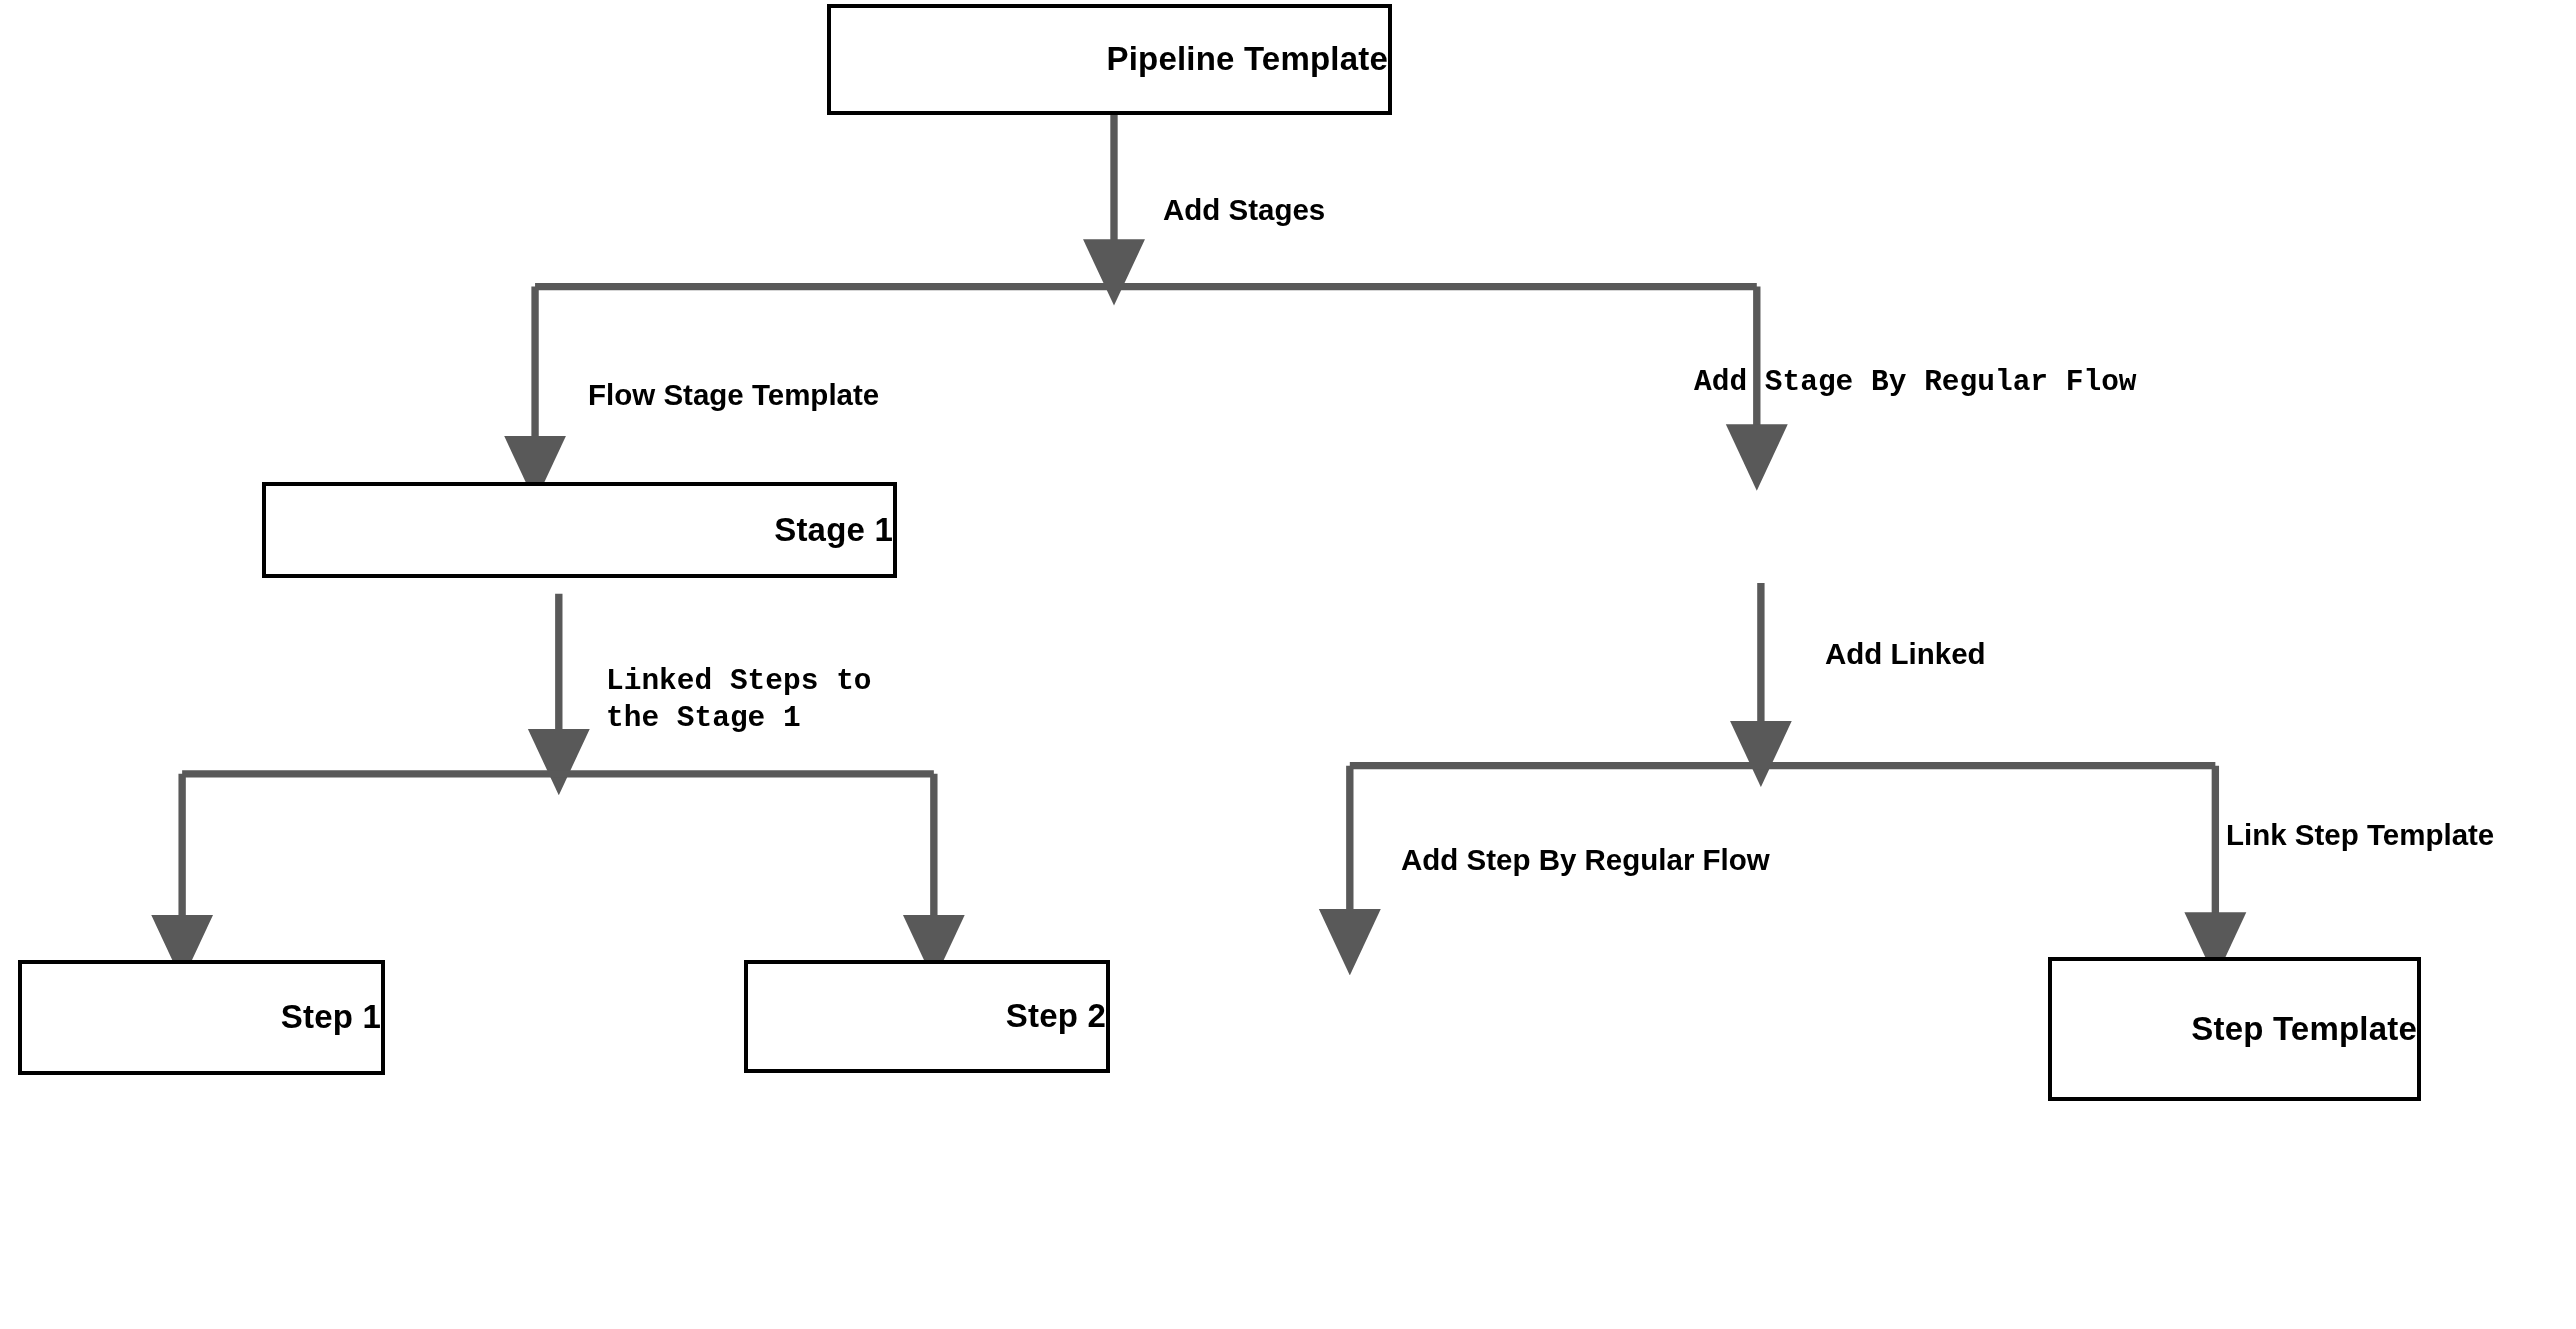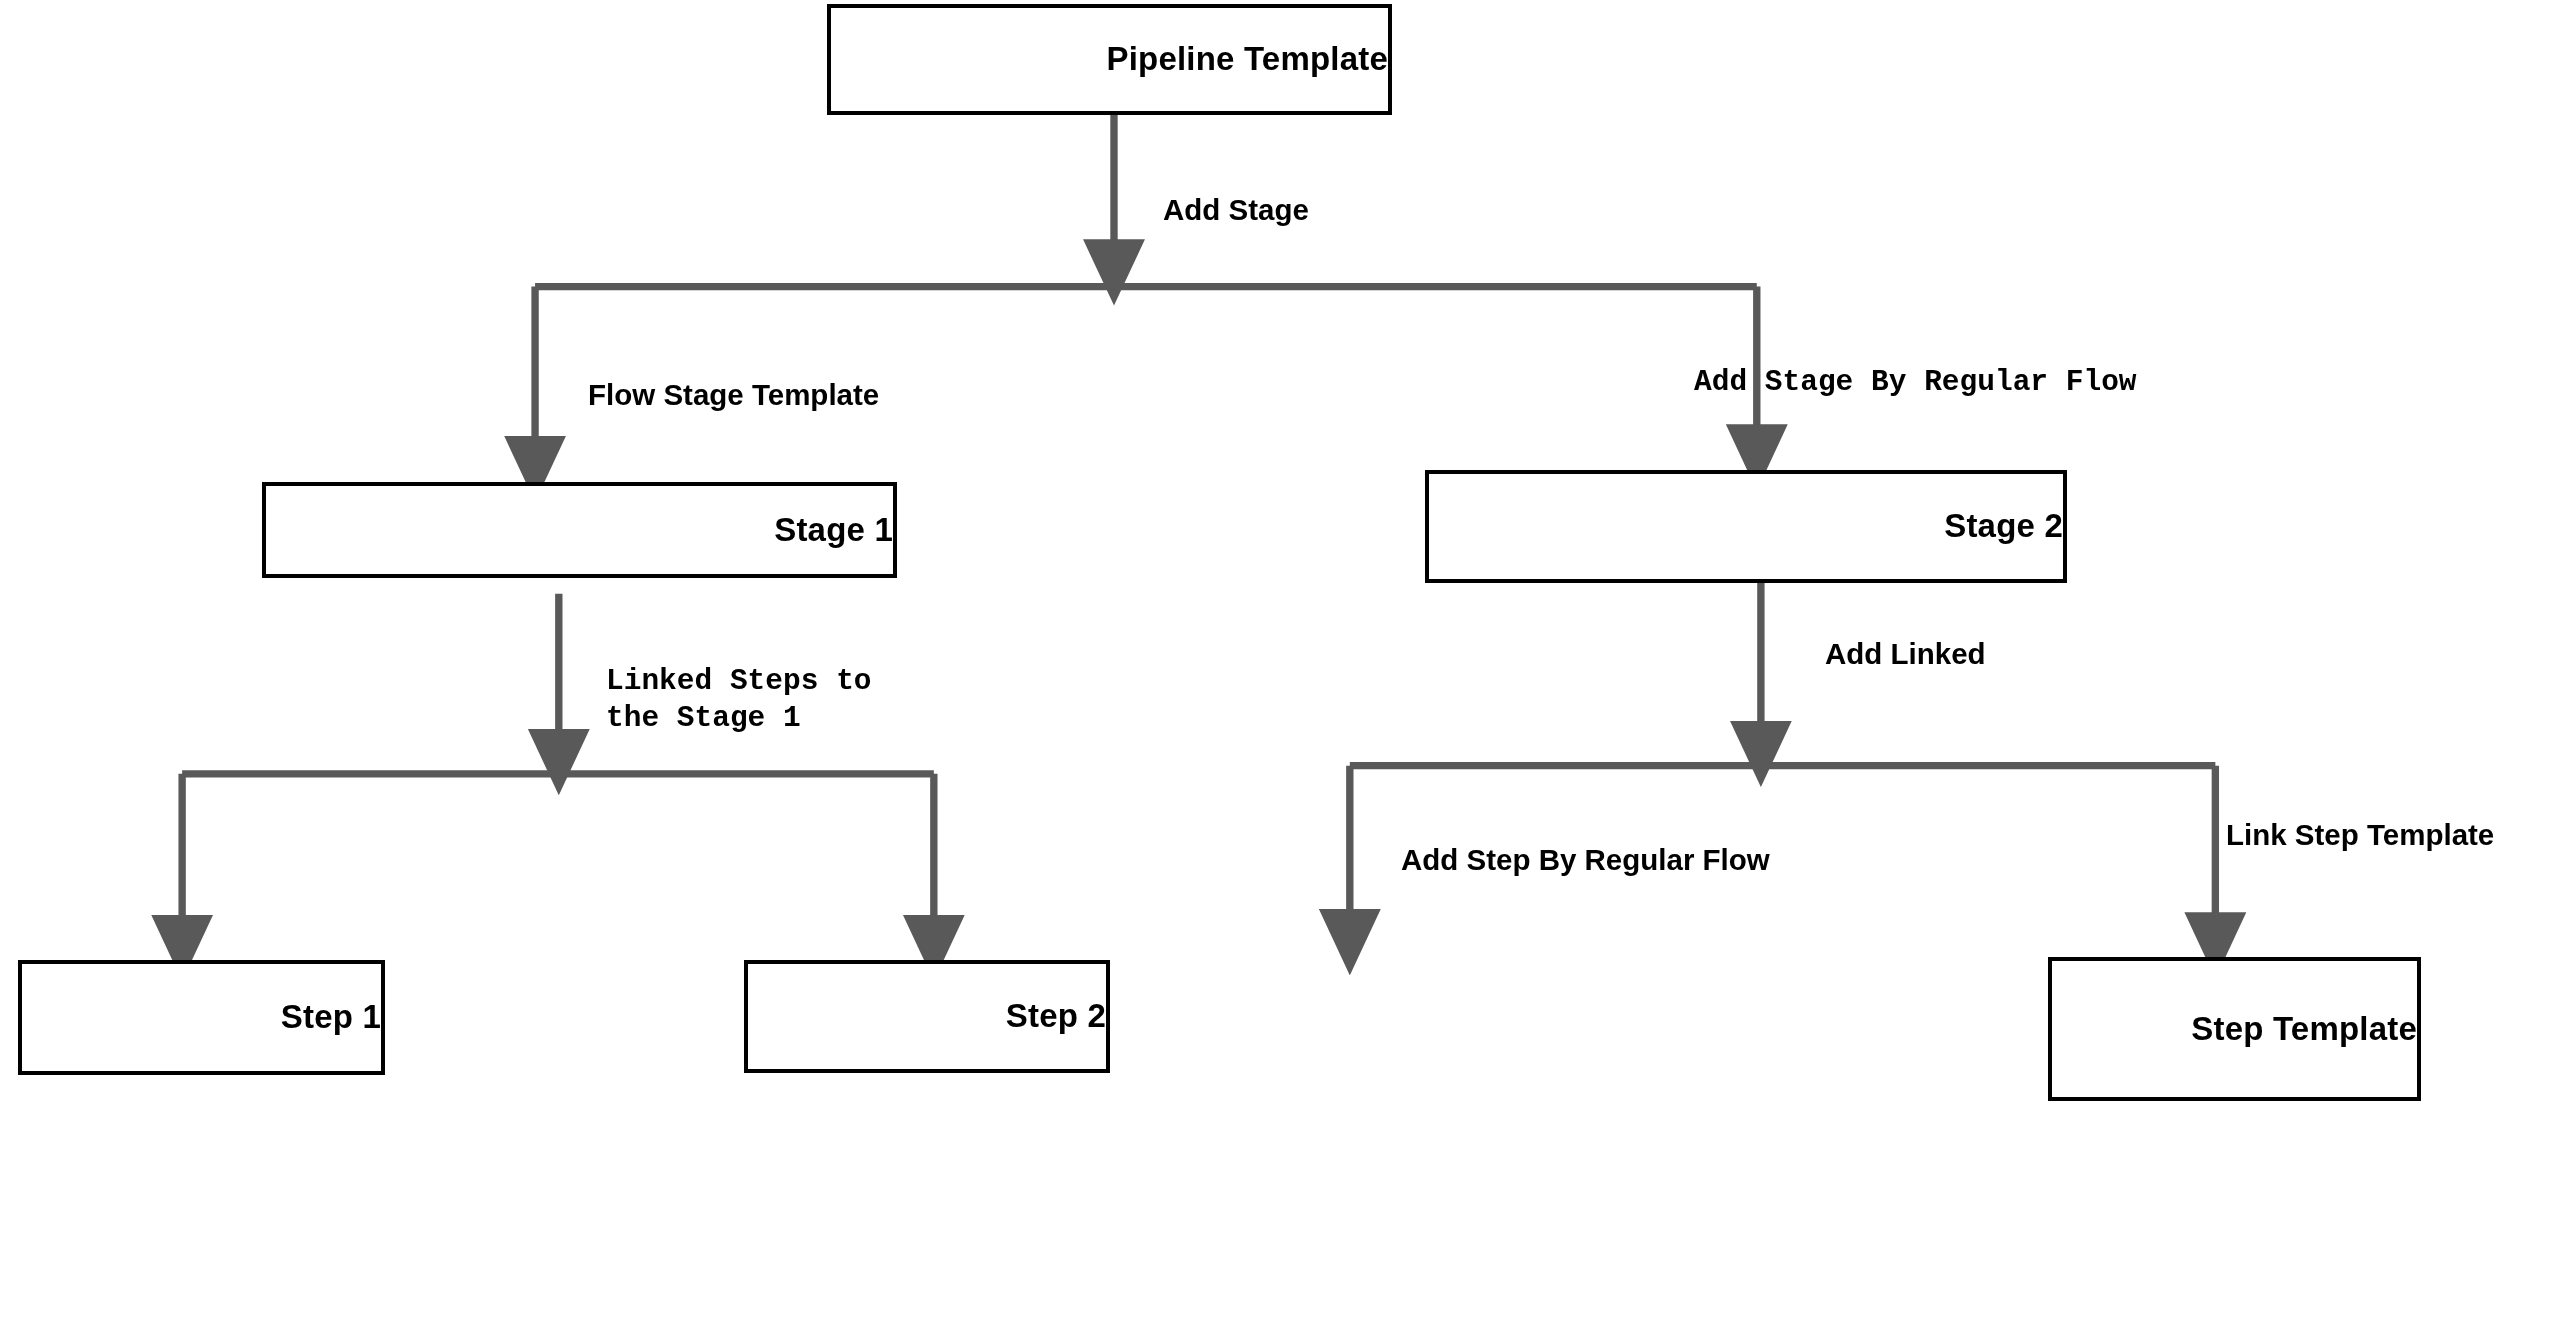--- a/index.html
+++ b/index.html
@@ -95,38 +95,35 @@
   </svg>
 
   <div class="node" style="left:827px; top:4.1px; width:565px; height:111px;">
     <span class="node-label">Pipeline Template</span>
   </div>
 
   <div class="node" style="left:262px; top:482px; width:635px; height:96px;">
     <span class="node-label">Stage 1</span>
   </div>
 
-  <div class="node" style="left:1425px; top:470px; width:642px; height:113px;">
-    <span class="node-label">Stage 2</span>
-  </div>
 
   <div class="node" style="left:18px; top:960px; width:367px; height:115px;">
     <span class="node-label">Step 1</span>
   </div>
 
   <div class="node" style="left:744px; top:960px; width:366px; height:113px;">
     <span class="node-label">Step 2</span>
   </div>
 
 
   <div class="node" style="left:2048px; top:957px; width:373px; height:144px;">
     <span class="node-label">Step Template</span>
   </div>
 
-  <div class="edge-label" style="left:1163px; top:192px;">Add Stage</div>
+  <div class="edge-label" style="left:1163px; top:192px;">Add Stages</div>
 
   <div class="edge-label" style="left:588px; top:377px;">Flow Stage Template</div>
 
   <div class="edge-label" style="left:1694px; top:364px;font-family:Liberation Mono, monospace;">Add Stage By Regular Flow</div>
 
   <div class="edge-label center" style="left:606px; top:663px;">Linked Steps to
 the Stage 1</div>
 
   <div class="edge-label" style="left:1825px; top:636px;">Add Linked</div>
 

